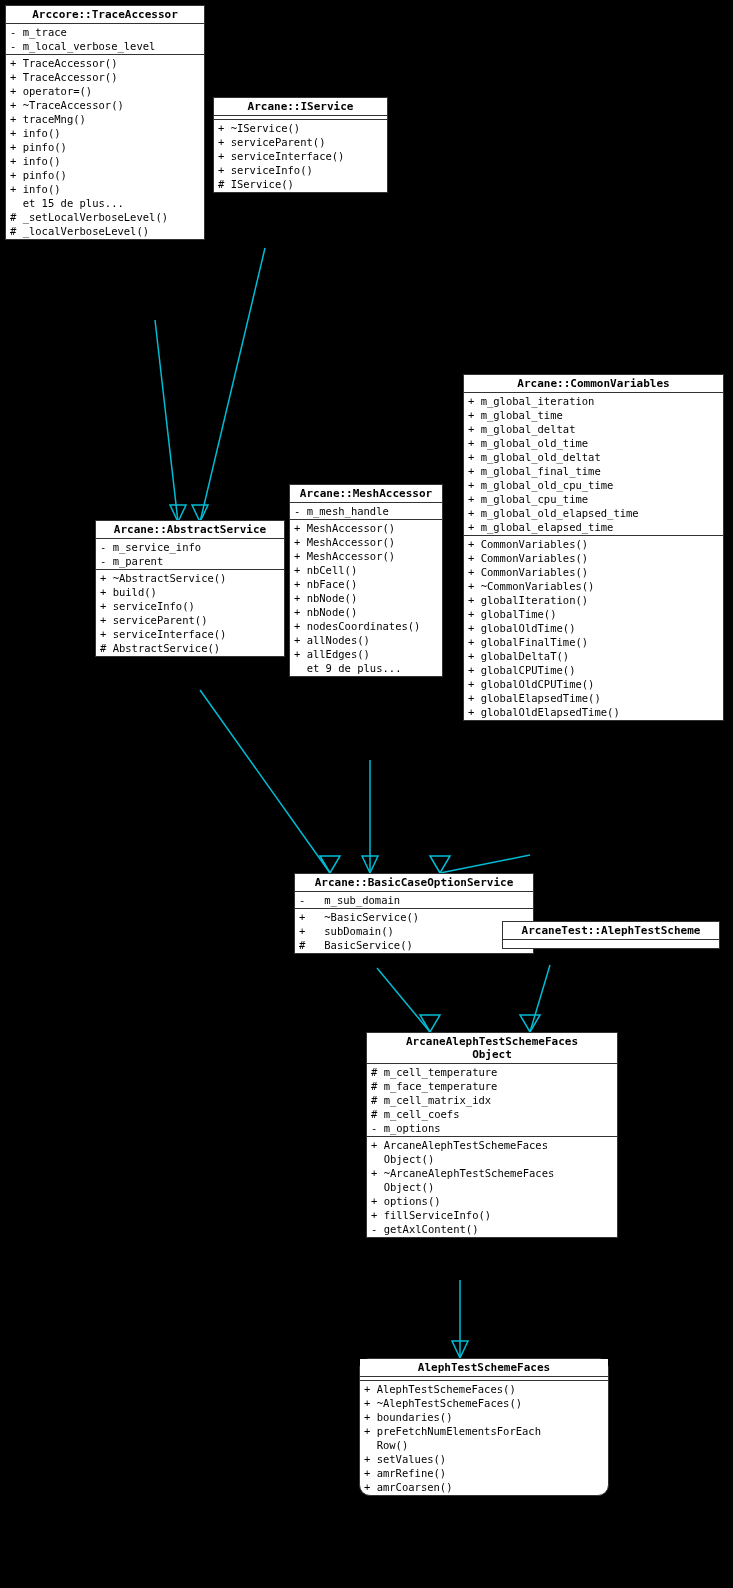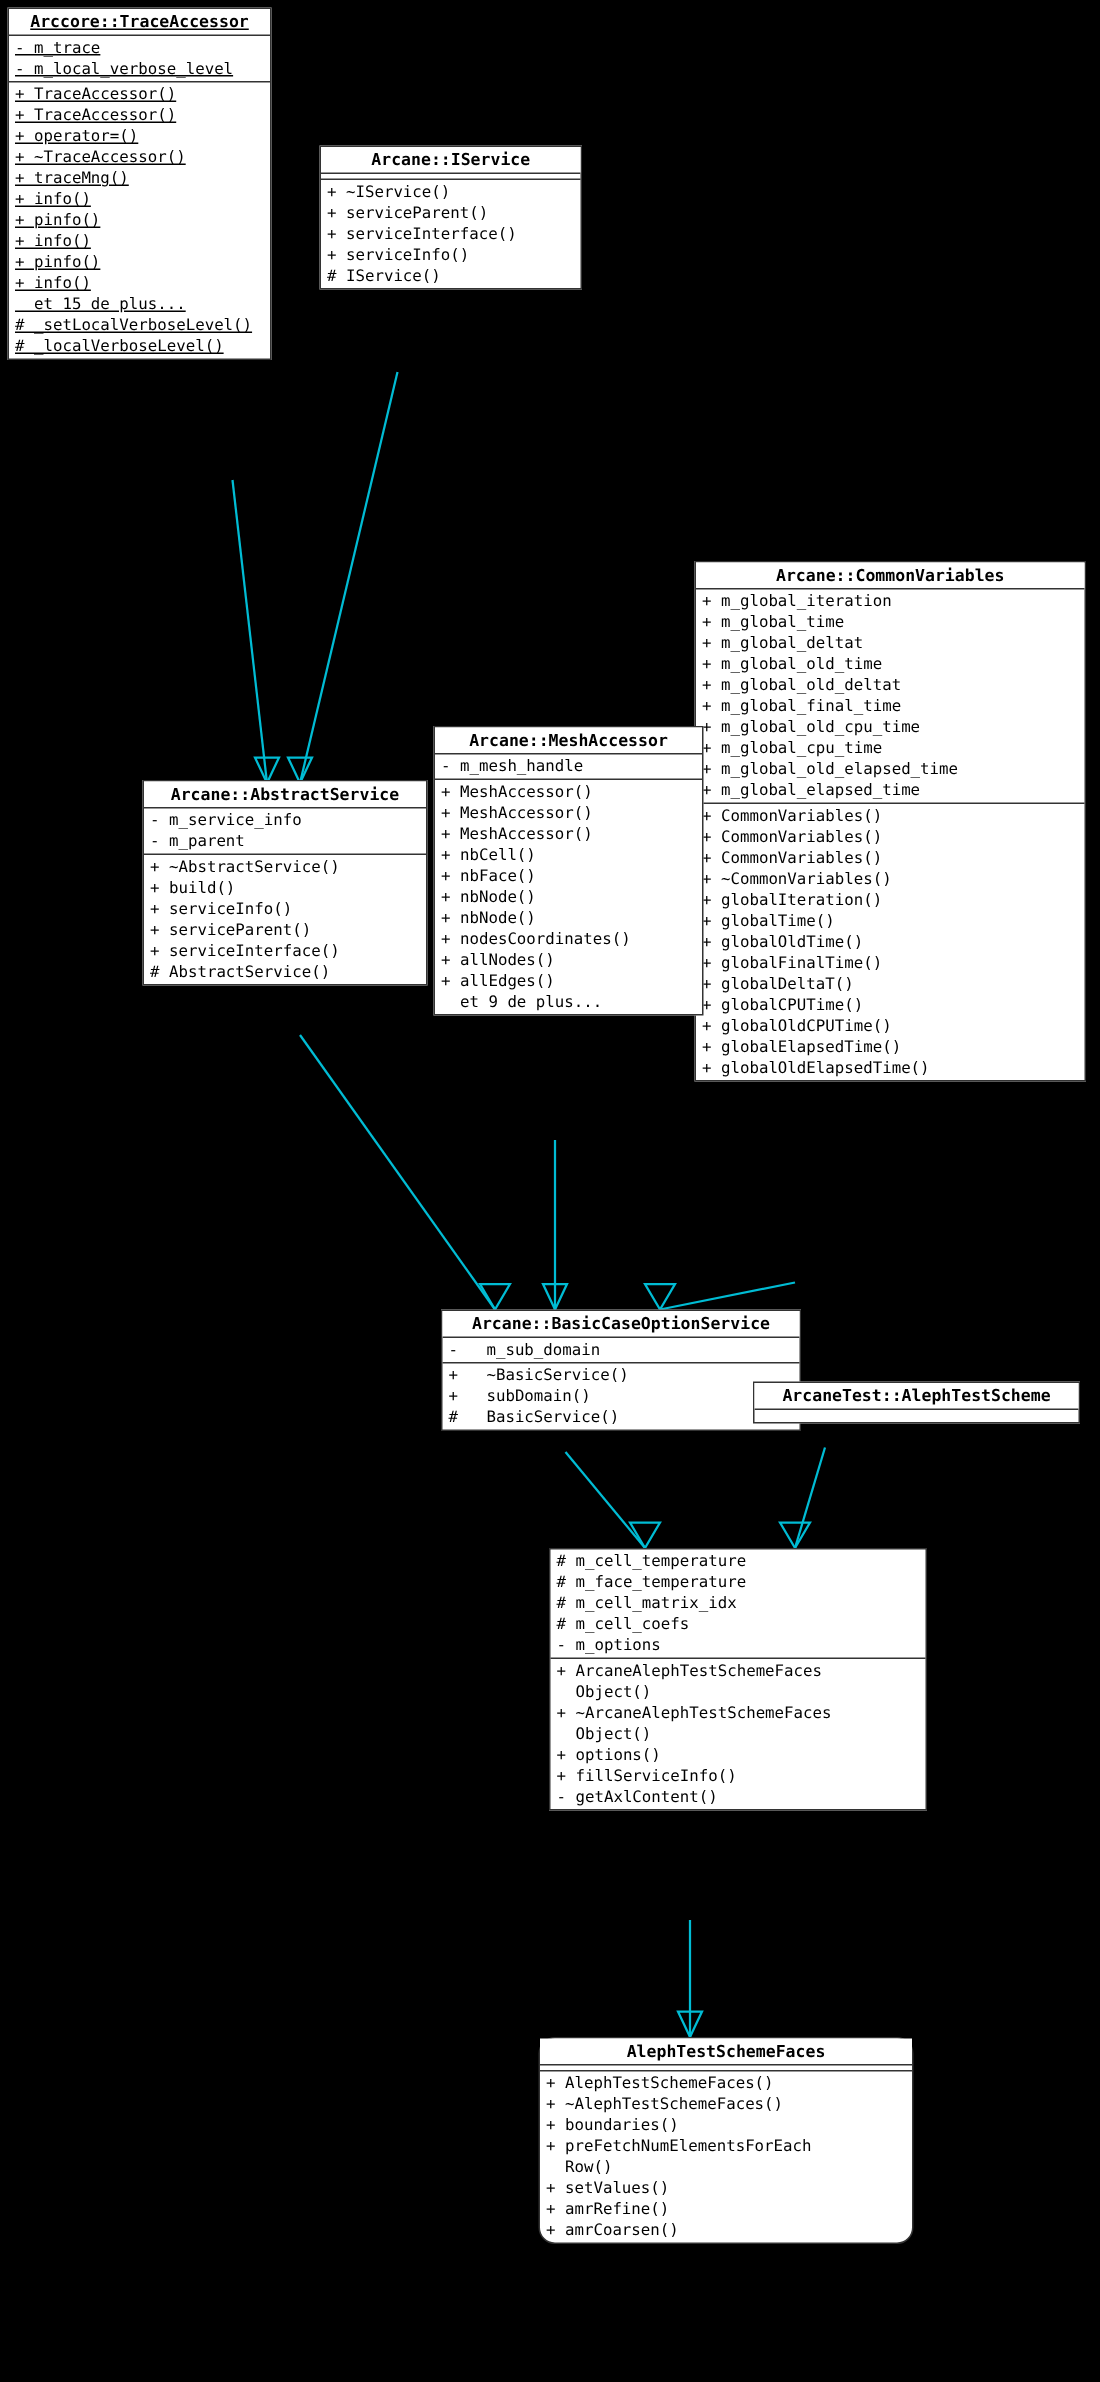--- a/index.html
+++ b/index.html
@@ -79,21 +79,21 @@
     <line x1="550" y1="965" x2="530" y2="1032" stroke="#00bcd4" stroke-width="1.5"></line>
     <polygon points="530,1032 520,1015 540,1015" fill="none" stroke="#00bcd4" stroke-width="1.5"></polygon>
 
     <line x1="377" y1="968" x2="430" y2="1032" stroke="#00bcd4" stroke-width="1.5"></line>
     <polygon points="430,1032 420,1015 440,1015" fill="none" stroke="#00bcd4" stroke-width="1.5"></polygon>
 
     <line x1="460" y1="1280" x2="460" y2="1358" stroke="#00bcd4" stroke-width="1.5"></line>
     <polygon points="460,1358 452,1341 468,1341" fill="none" stroke="#00bcd4" stroke-width="1.5"></polygon>
   </svg>
 
-  <div class="uml-box" style="left:5px; top:5px; width:176px;text-decoration:underline;">
+  <div class="uml-box" style="left:5px; top:5px; width:200px;">
     <div class="box-title">Arccore::TraceAccessor</div>
     <div class="box-section">
       <span class="member">- m_trace</span>
       <span class="member">- m_local_verbose_level</span>
     </div>
     <div class="box-section">
       <span class="member">+ TraceAccessor()</span>
       <span class="member">+ TraceAccessor()</span>
       <span class="member">+ operator=()</span>
       <span class="member">+ ~TraceAccessor()</span>
@@ -161,21 +161,21 @@
     <div class="box-section">
       <span class="member">+ ~AbstractService()</span>
       <span class="member">+ build()</span>
       <span class="member">+ serviceInfo()</span>
       <span class="member">+ serviceParent()</span>
       <span class="member">+ serviceInterface()</span>
       <span class="member"># AbstractService()</span>
     </div>
   </div>
 
-  <div class="uml-box" style="left:289px; top:484px; width:180px;">
+  <div class="uml-box" style="left:289px; top:484px; width:154px;">
     <div class="box-title">Arcane::MeshAccessor</div>
     <div class="box-section">
       <span class="member">- m_mesh_handle</span>
     </div>
     <div class="box-section">
       <span class="member">+ MeshAccessor()</span>
       <span class="member">+ MeshAccessor()</span>
       <span class="member">+ MeshAccessor()</span>
       <span class="member">+ nbCell()</span>
       <span class="member">+ nbFace()</span>
@@ -199,20 +199,21 @@
       <span class="member">#&nbsp;&nbsp;&nbsp;BasicService()</span>
     </div>
   </div>
 
   <div class="uml-box" style="left:502px; top:921px; width:218px;">
     <div class="box-title">ArcaneTest::AlephTestScheme</div>
     <div class="box-section" style="height:8px;"></div>
   </div>
 
   <div class="uml-box" style="left:366px; top:1032px; width:252px;">
+    <div class="box-title">ArcaneAlephTestSchemeFaces<br>Object</div>
     <div class="box-section">
       <span class="member"># m_cell_temperature</span>
       <span class="member"># m_face_temperature</span>
       <span class="member"># m_cell_matrix_idx</span>
       <span class="member"># m_cell_coefs</span>
       <span class="member">- m_options</span>
     </div>
     <div class="box-section">
       <span class="member">+ ArcaneAlephTestSchemeFaces</span>
       <span class="member">&nbsp;&nbsp;Object()</span>

